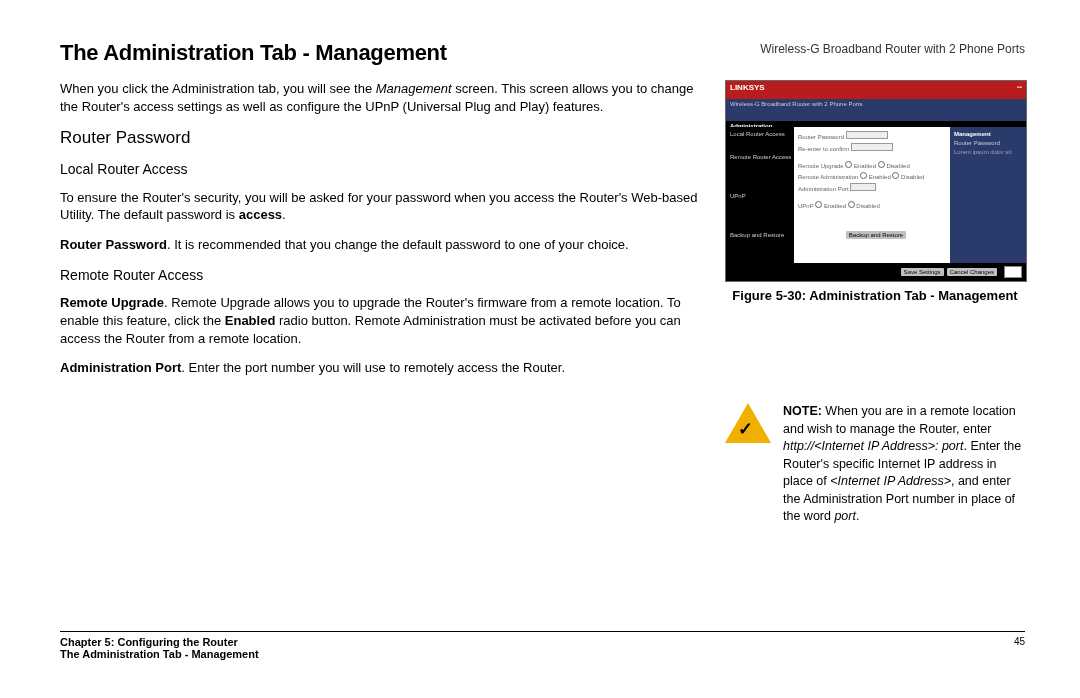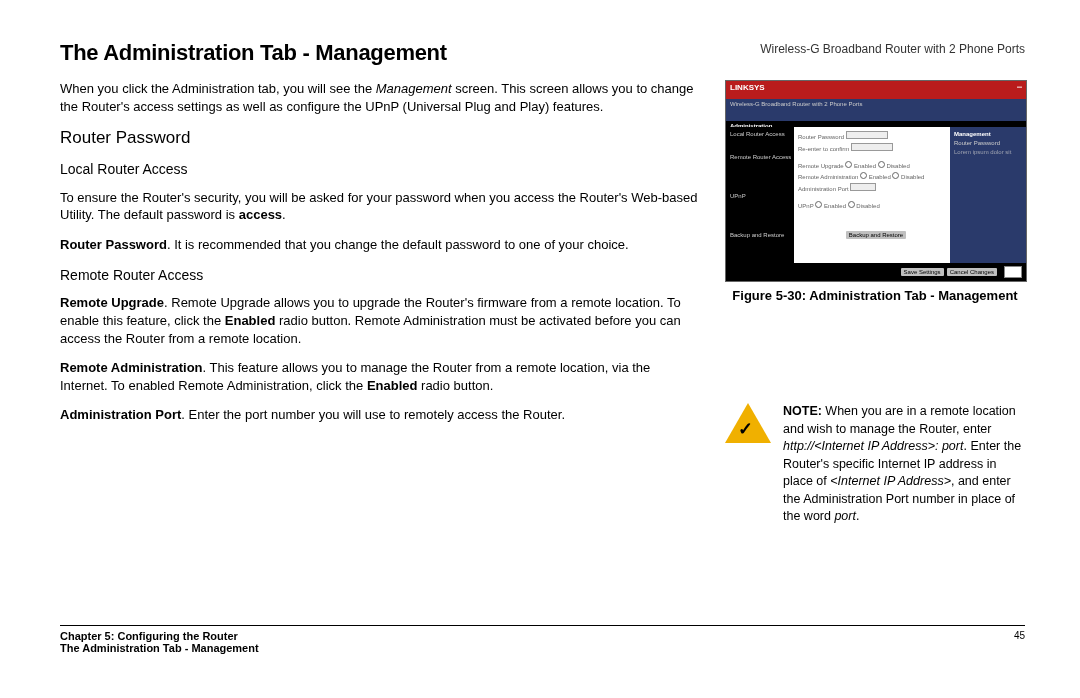--- a/index.html
+++ b/index.html
@@ -177,21 +177,21 @@
   .warn-check {
     position:absolute;
     top:14px; left:-10px;
     width:20px;height:20px;
     color:#000;
     font-size:18px;
     font-weight:bold;
   }
   .footer {
     position: absolute;
-    bottom: 44px;
+    bottom: 38px;
     left: 60px;
     right: 55px;
     border-top: 1px solid #000;
     padding-top: 4px;
     font-size: 11px;
     display:flex;
     justify-content:space-between;
     align-items:flex-start;
   }
   .footer-left { font-weight: bold; }
@@ -225,23 +225,20 @@
       </p>
 
 
       <h3 class="subsection-h">Remote Router Access</h3>
 
 
       <p class="para">
         <span class="bold">Remote Upgrade</span><span>. Remote Upgrade allows you to upgrade the Router's firmware from a remote location. To enable this feature, click the </span><span class="bold">Enabled</span><span> radio button. Remote Administration must be activated before you can access the Router from a remote location.</span>
       </p>
 
-      <p class="para">
-        <span class="bold">Remote Administration</span><span>. This feature allows you to manage the Router from a remote location, via the Internet. To enabled Remote Administration, click the </span><span class="bold">Enabled</span><span> radio button.</span>
-      </p>
 
       <p class="para">
         <span class="bold">Administration Port</span><span>. Enter the port number you will use to remotely access the Router.</span>
       </p>
     </div>
 
     <div class="side-col">
       <div class="figure-box">
         <div class="fb-top">
           <span>LINKSYS</span>

